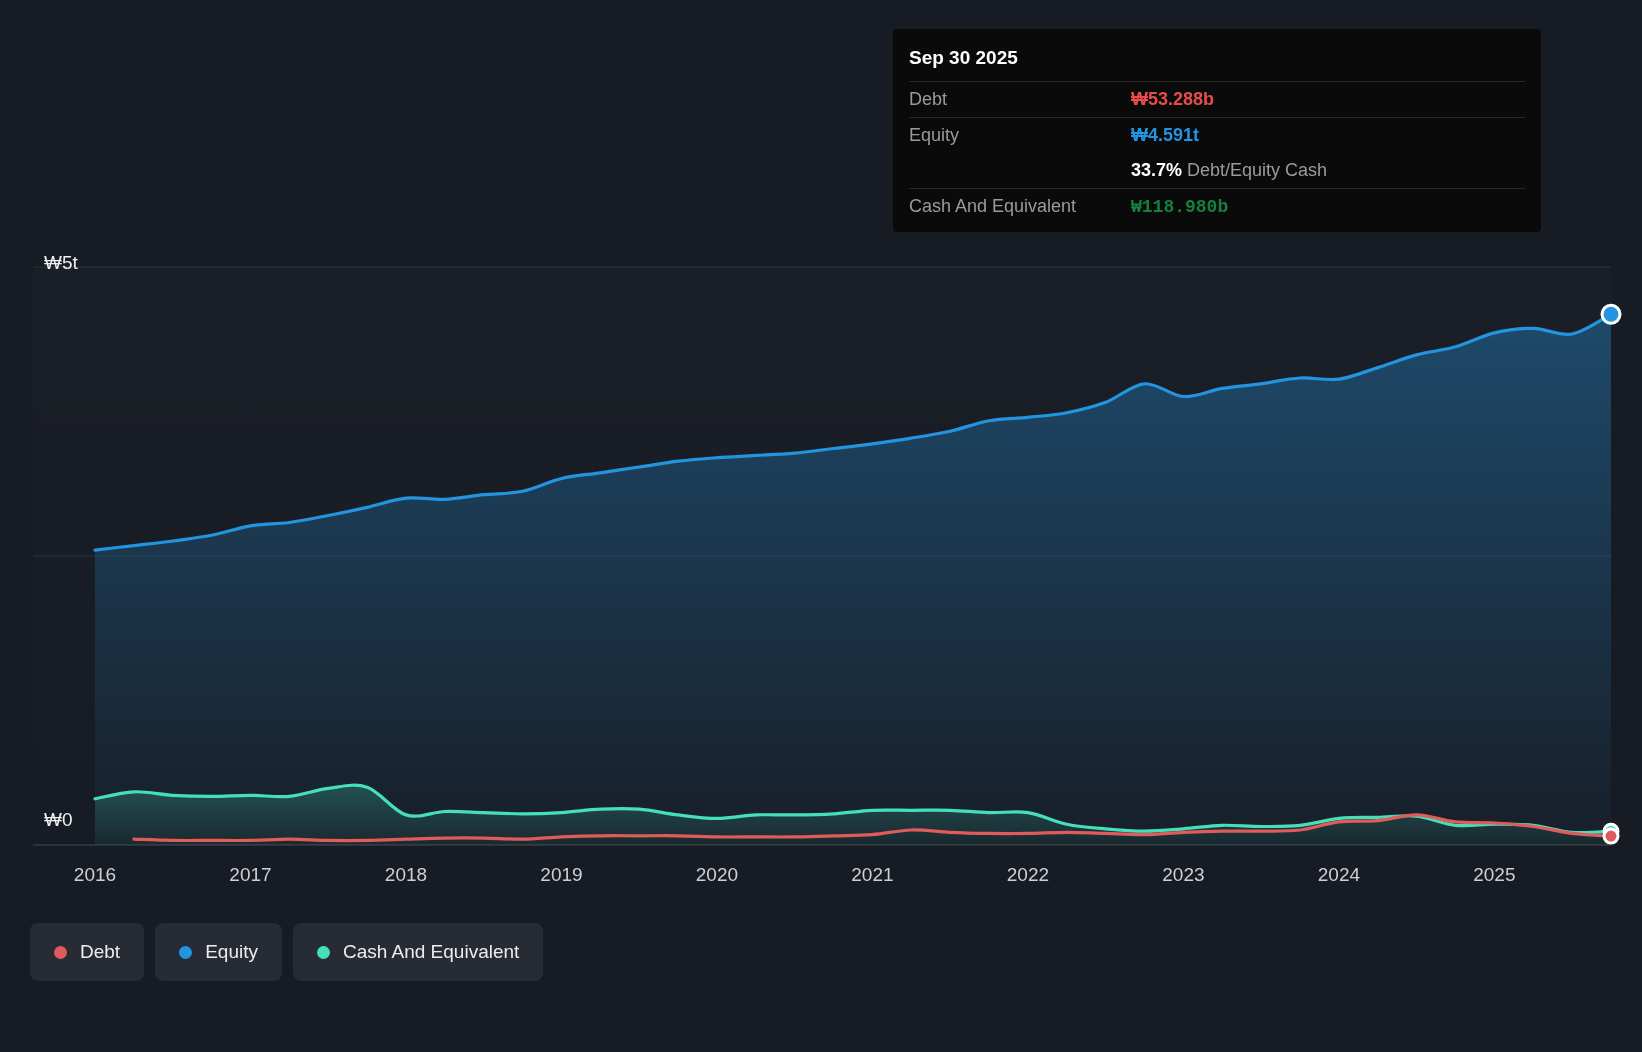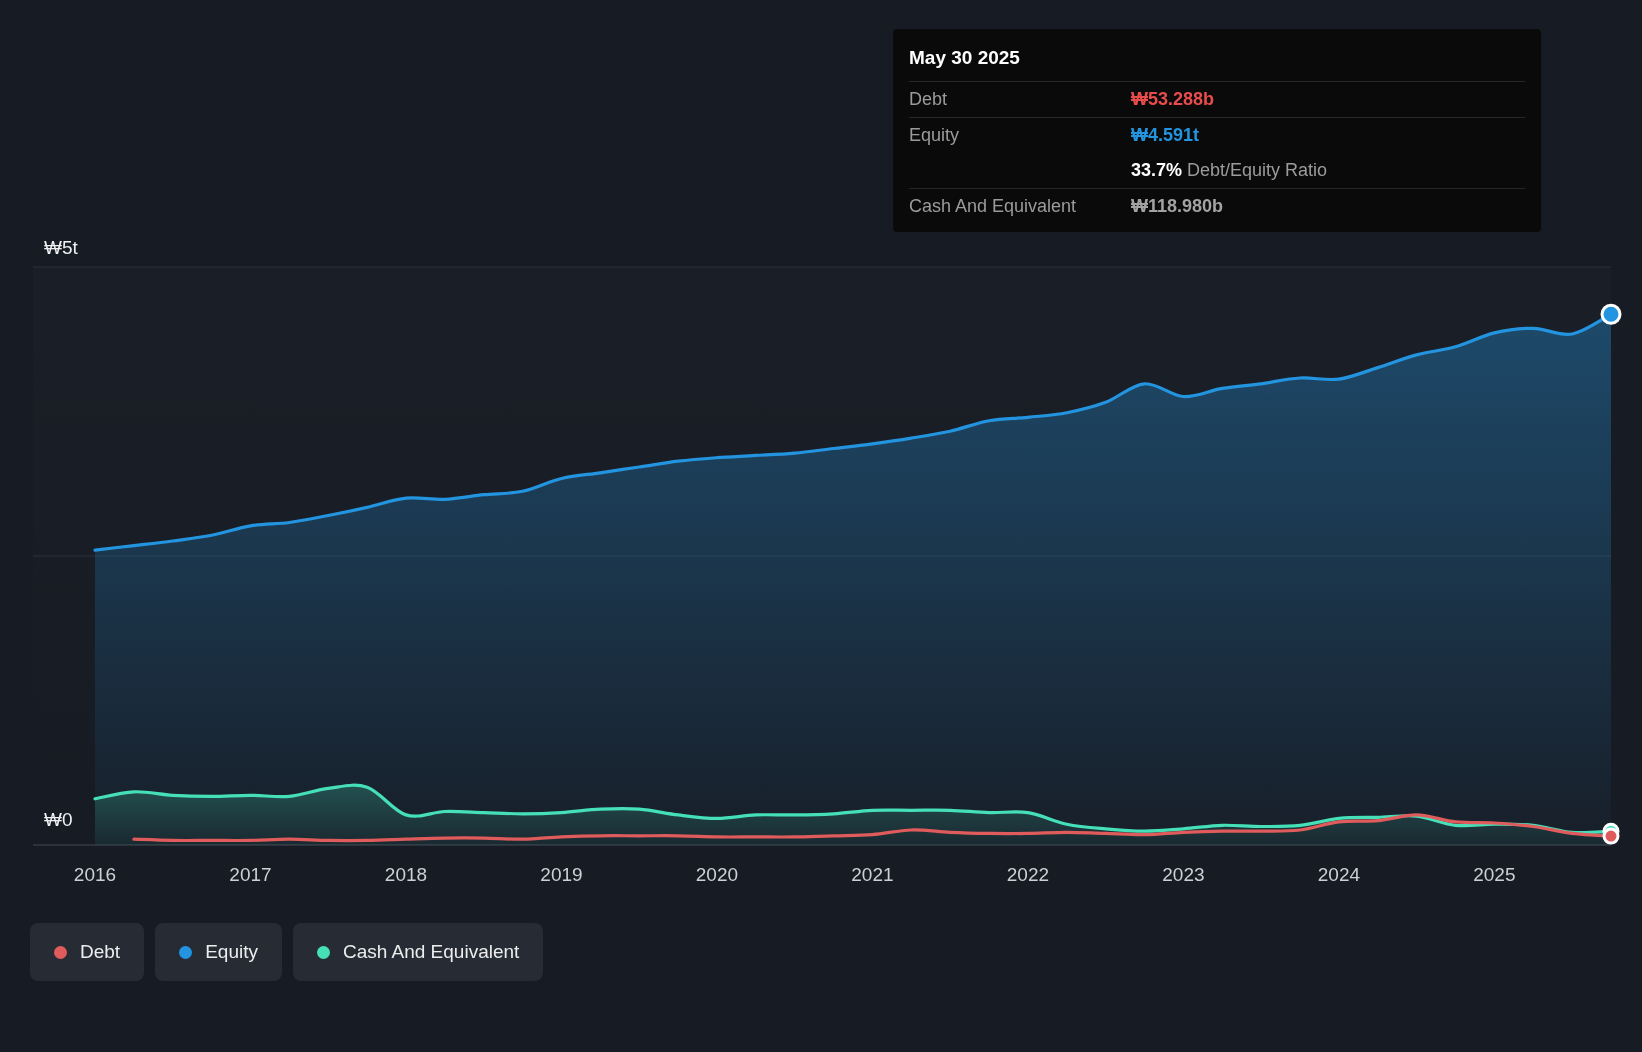--- a/index.html
+++ b/index.html
@@ -9,38 +9,38 @@
     background:#171b23;
     font-family:"Liberation Sans", sans-serif;
     position:relative;
     overflow:hidden;
     color:#ffffff;
   }
   #chart-svg { position:absolute; left:0; top:0; }
 
   
   .ylab { position:absolute; left:44px; font-size:19px; color:#eef0f2; }
-  .ylab-top { top:237px;text-align:center; }
+  .ylab-top { top:252px;text-align:center; }
   .ylab-zero { top:809px; }
 
   
   .tooltip {
     position:absolute; left:893px; top:29px; width:648px;
     background:#0a0a0a; border-radius:4px;
     padding:10px 16px 8px 16px;
     z-index:5;
   }
   .tooltip-title { font-size:19px; font-weight:bold; color:#ffffff; padding:8px 0 12px 0; }
   .t-row { display:flex; align-items:center; padding:7px 0; font-size:18px; border-top:1px solid #272727; }
   .t-row.no-sep { border-top:none; }
   .t-label { width:222px; color:#9b9b9b; flex:0 0 222px; }
   .t-value { font-weight:bold; }
   .v-debt { color:#e84c4c; }
   .v-equity { color:#2394df; }
-  .v-cash { color:#a3a3a3; }
+  .v-cash { color:#15803d;font-family:Liberation Mono, monospace; }
   .v-white { color:#ffffff; }
   .v-gray { color:#9b9b9b; font-weight:normal; }
 
   
   .legend { position:absolute; left:30px; top:923px; display:flex; gap:11px; }
   .pill {
     display:flex; align-items:center; gap:13px;
     background:#262b34; border-radius:8px;
     padding:0 24px; height:58px;
     font-size:19px; color:#ededed;
@@ -93,34 +93,34 @@
       <text x="1183.4102564102564" y="881" fill="#cdd0d5" font-size="19" text-anchor="middle" font-family="Liberation Sans, sans-serif">2023</text>
       <text x="1338.8974358974358" y="881" fill="#cdd0d5" font-size="19" text-anchor="middle" font-family="Liberation Sans, sans-serif">2024</text>
       <text x="1494.3846153846155" y="881" fill="#cdd0d5" font-size="19" text-anchor="middle" font-family="Liberation Sans, sans-serif">2025</text>
     </g>
 </svg>
 
 <div class="ylab ylab-top">₩5t</div>
 <div class="ylab ylab-zero">₩0</div>
 
 <div class="tooltip">
-  <div class="tooltip-title">May 30 2025</div>
+  <div class="tooltip-title">Sep 30 2025</div>
   <div class="t-row">
     <span class="t-label">Debt</span>
     <span class="t-value v-debt">₩53.288b</span>
   </div>
   <div class="t-row">
     <span class="t-label">Equity</span>
     <span class="t-value v-equity">₩4.591t</span>
   </div>
   <div class="t-row no-sep">
     <span class="t-label"></span>
     <span class="t-value v-white">33.7%</span>
     <span class="v-gray">&nbsp;</span>
-    <span class="v-gray">Debt/Equity Ratio</span>
+    <span class="v-gray">Debt/Equity Cash</span>
   </div>
   <div class="t-row">
     <span class="t-label">Cash And Equivalent</span>
     <span class="t-value v-cash">₩118.980b</span>
   </div>
 </div>
 
 <div class="legend">
   <div class="pill">
     <span class="dot" style="background:#e05b5b"></span>

